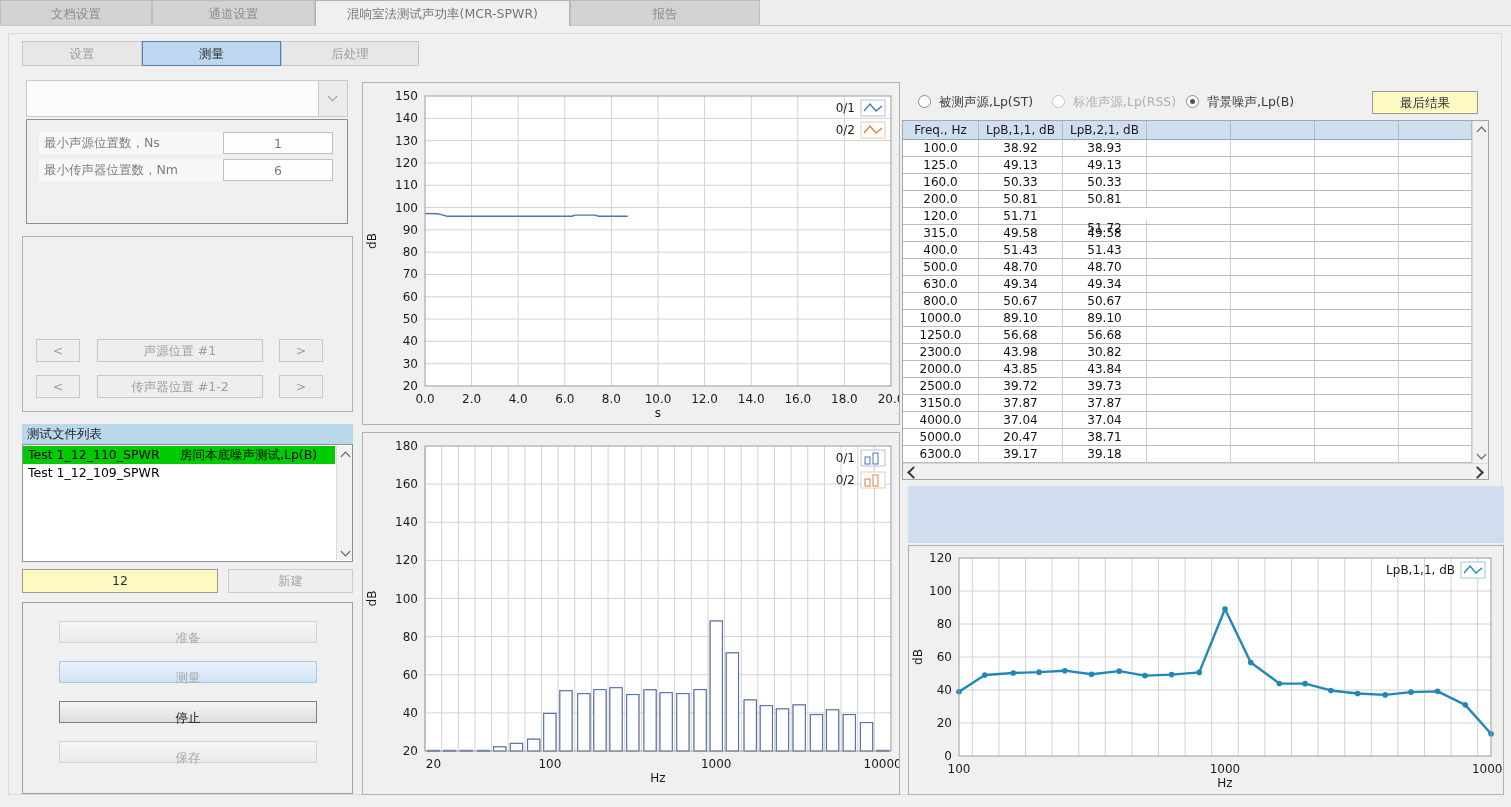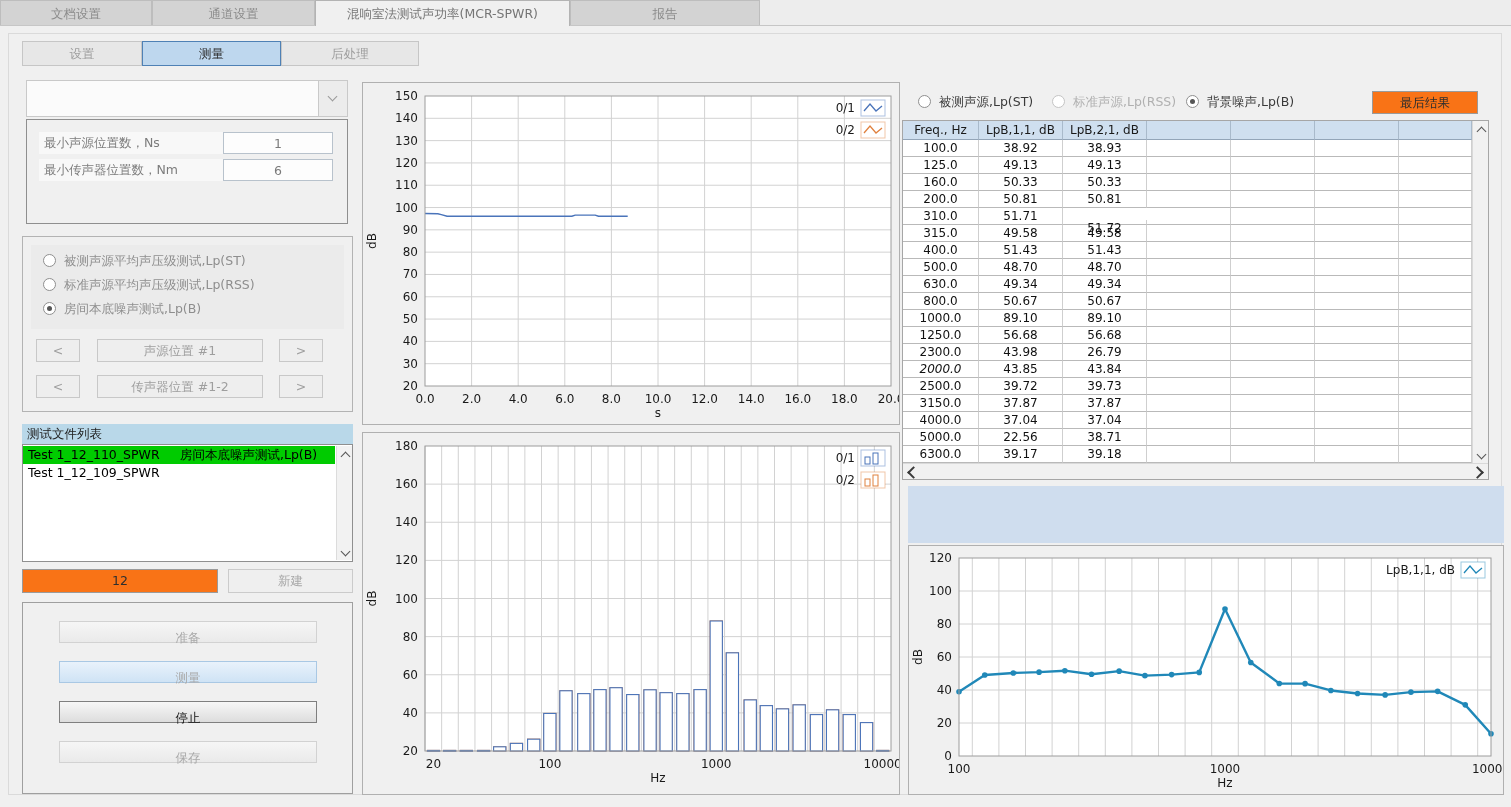--- a/index.html
+++ b/index.html
@@ -63,21 +63,21 @@
   
   #result-table{position:absolute;left:902px;top:120px;width:587px;height:360px;border:1px solid #a6a6a6;background:#fff;box-sizing:border-box}
   #result-grid{position:absolute;left:0;top:0;right:16px;bottom:16px;overflow:hidden}
   .tr{display:flex;height:17px}
   .tr.thead{height:19px;background:#cfdfef}
   .th{box-sizing:border-box;border-right:1px solid #a9bacb;border-bottom:1px solid #93a5b8;text-align:center;font-size:12px;line-height:18px;color:#1a1a1a;flex:0 0 auto}
   .td{box-sizing:border-box;border-right:1px solid #cfcfcf;border-bottom:1px solid #b9b9b9;text-align:center;font-size:12px;line-height:16px;color:#111;flex:0 0 auto}
   #tbl-vscroll{position:absolute;right:0;top:0;width:16px;bottom:16px;background:#f1f1f1;border-left:1px solid #d9d9d9;box-sizing:border-box}
   #tbl-hscroll{position:absolute;left:0;right:0;bottom:0;height:16px;background:#f1f1f1;border-top:1px solid #d9d9d9;box-sizing:border-box}
   #blue-strip{position:absolute;left:908px;top:486px;width:596px;height:57px;background:#cfddee}
-  .btn93{background:#f97316;border:1px solid #9a9a9a;color:#2e2e2e}
+  .btn93{background:#fef9c3;border:1px solid #9a9a9a;color:#2e2e2e}
 </style>
 </head>
 <body>
 
 <div id="tabbar">
   <div class="tab" style="left:0;width:152px">文档设置</div>
   <div class="tab" style="left:152px;width:163px">通道设置</div>
   <div class="tab active" style="left:315px;width:255px">混响室法测试声功率(MCR-SPWR)</div>
   <div class="tab" style="left:570px;width:190px">报告</div>
 </div>
@@ -95,28 +95,20 @@
 </div>
 
 <div id="field-box">
   <div class="frow-label" style="top:12px">最小声源位置数，Ns</div>
   <input class="frow-input" style="top: 12px;" value="1">
   <div class="frow-label" style="top:39px">最小传声器位置数，Nm</div>
   <input class="frow-input" style="top: 39px;" value="6">
 </div>
 
 <div class="panel" style="left:22px;top:236px;width:331px;height:176px;border-color:#b3b3b3">
-  <div class="abs" style="left:8px;top:8px;width:313px;height:84px;background:#ebebeb">
-    <span class="radio" style="left:12px;top:9px"></span>
-    <span class="rlabel" style="left:33px;top:8px">被测声源平均声压级测试,Lp(ST)</span>
-    <span class="radio" style="left:12px;top:33px"></span>
-    <span class="rlabel" style="left:33px;top:32px">标准声源平均声压级测试,Lp(RSS)</span>
-    <span class="radio checked" style="left:12px;top:57px"></span>
-    <span class="rlabel" style="left:33px;top:56px">房间本底噪声测试,Lp(B)</span>
-  </div>
   <div class="pos-btn" style="left:13px;top:102px;width:44px">&lt;</div>
   <div class="pos-btn" style="left:74px;top:102px;width:166px">声源位置 #1</div>
   <div class="pos-btn" style="left:256px;top:102px;width:44px">&gt;</div>
   <div class="pos-btn" style="left:13px;top:138px;width:44px">&lt;</div>
   <div class="pos-btn" style="left:74px;top:138px;width:166px">传声器位置 #1-2</div>
   <div class="pos-btn" style="left:256px;top:138px;width:44px">&gt;</div>
 </div>
 
 <div id="list-title">测试文件列表</div>
 <div id="file-list">
@@ -371,21 +363,21 @@
       <div class="tr">
         <div class="td" style="width: 76px;">200.0</div>
         <div class="td" style="width: 84px;">50.81</div>
         <div class="td" style="width: 84px;">50.81</div>
         <div class="td" style="width: 84px;"></div>
         <div class="td" style="width: 84px;"></div>
         <div class="td" style="width: 84px;"></div>
         <div class="td" style="width: 73px;"></div>
       </div>
       <div class="tr">
-        <div class="td" style="width: 76px;">310.0</div>
+        <div class="td" style="width: 76px;">120.0</div>
         <div class="td" style="width: 84px;">51.71</div>
         <div class="td" style="width: 84px; margin-top: 12px;">51.72</div>
         <div class="td" style="width: 84px;"></div>
         <div class="td" style="width: 84px;"></div>
         <div class="td" style="width: 84px;"></div>
         <div class="td" style="width: 73px;"></div>
       </div>
       <div class="tr">
         <div class="td" style="width: 76px;">315.0</div>
         <div class="td" style="width: 84px;">49.58</div>
@@ -445,28 +437,28 @@
         <div class="td" style="width: 84px;">56.68</div>
         <div class="td" style="width: 84px;">56.68</div>
         <div class="td" style="width: 84px;"></div>
         <div class="td" style="width: 84px;"></div>
         <div class="td" style="width: 84px;"></div>
         <div class="td" style="width: 73px;"></div>
       </div>
       <div class="tr">
         <div class="td" style="width: 76px;">2300.0</div>
         <div class="td" style="width: 84px;">43.98</div>
-        <div class="td" style="width: 84px;">26.79</div>
-        <div class="td" style="width: 84px;"></div>
-        <div class="td" style="width: 84px;"></div>
-        <div class="td" style="width: 84px;"></div>
-        <div class="td" style="width: 73px;"></div>
-      </div>
-      <div class="tr">
-        <div class="td" style="width: 76px; font-style: italic;">2000.0</div>
+        <div class="td" style="width: 84px;">30.82</div>
+        <div class="td" style="width: 84px;"></div>
+        <div class="td" style="width: 84px;"></div>
+        <div class="td" style="width: 84px;"></div>
+        <div class="td" style="width: 73px;"></div>
+      </div>
+      <div class="tr">
+        <div class="td" style="width: 76px;">2000.0</div>
         <div class="td" style="width: 84px;">43.85</div>
         <div class="td" style="width: 84px;">43.84</div>
         <div class="td" style="width: 84px;"></div>
         <div class="td" style="width: 84px;"></div>
         <div class="td" style="width: 84px;"></div>
         <div class="td" style="width: 73px;"></div>
       </div>
       <div class="tr">
         <div class="td" style="width: 76px;">2500.0</div>
         <div class="td" style="width: 84px;">39.72</div>
@@ -489,21 +481,21 @@
         <div class="td" style="width: 76px;">4000.0</div>
         <div class="td" style="width: 84px;">37.04</div>
         <div class="td" style="width: 84px;">37.04</div>
         <div class="td" style="width: 84px;"></div>
         <div class="td" style="width: 84px;"></div>
         <div class="td" style="width: 84px;"></div>
         <div class="td" style="width: 73px;"></div>
       </div>
       <div class="tr">
         <div class="td" style="width: 76px;">5000.0</div>
-        <div class="td" style="width: 84px;">22.56</div>
+        <div class="td" style="width: 84px;">20.47</div>
         <div class="td" style="width: 84px;">38.71</div>
         <div class="td" style="width: 84px;"></div>
         <div class="td" style="width: 84px;"></div>
         <div class="td" style="width: 84px;"></div>
         <div class="td" style="width: 73px;"></div>
       </div>
       <div class="tr">
         <div class="td" style="width: 76px;">6300.0</div>
         <div class="td" style="width: 84px;">39.17</div>
         <div class="td" style="width: 84px;">39.18</div>

